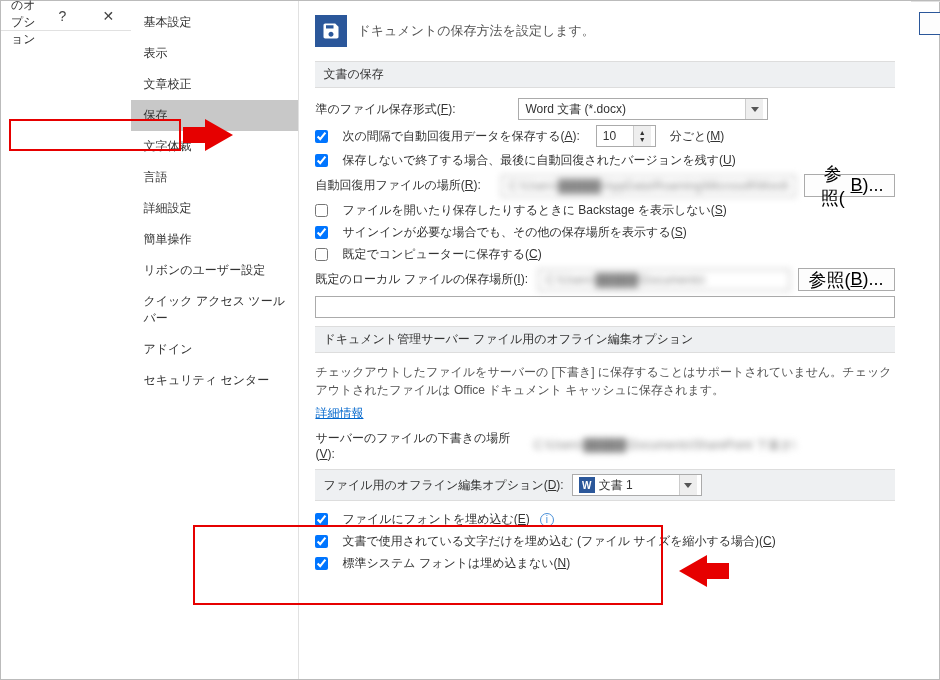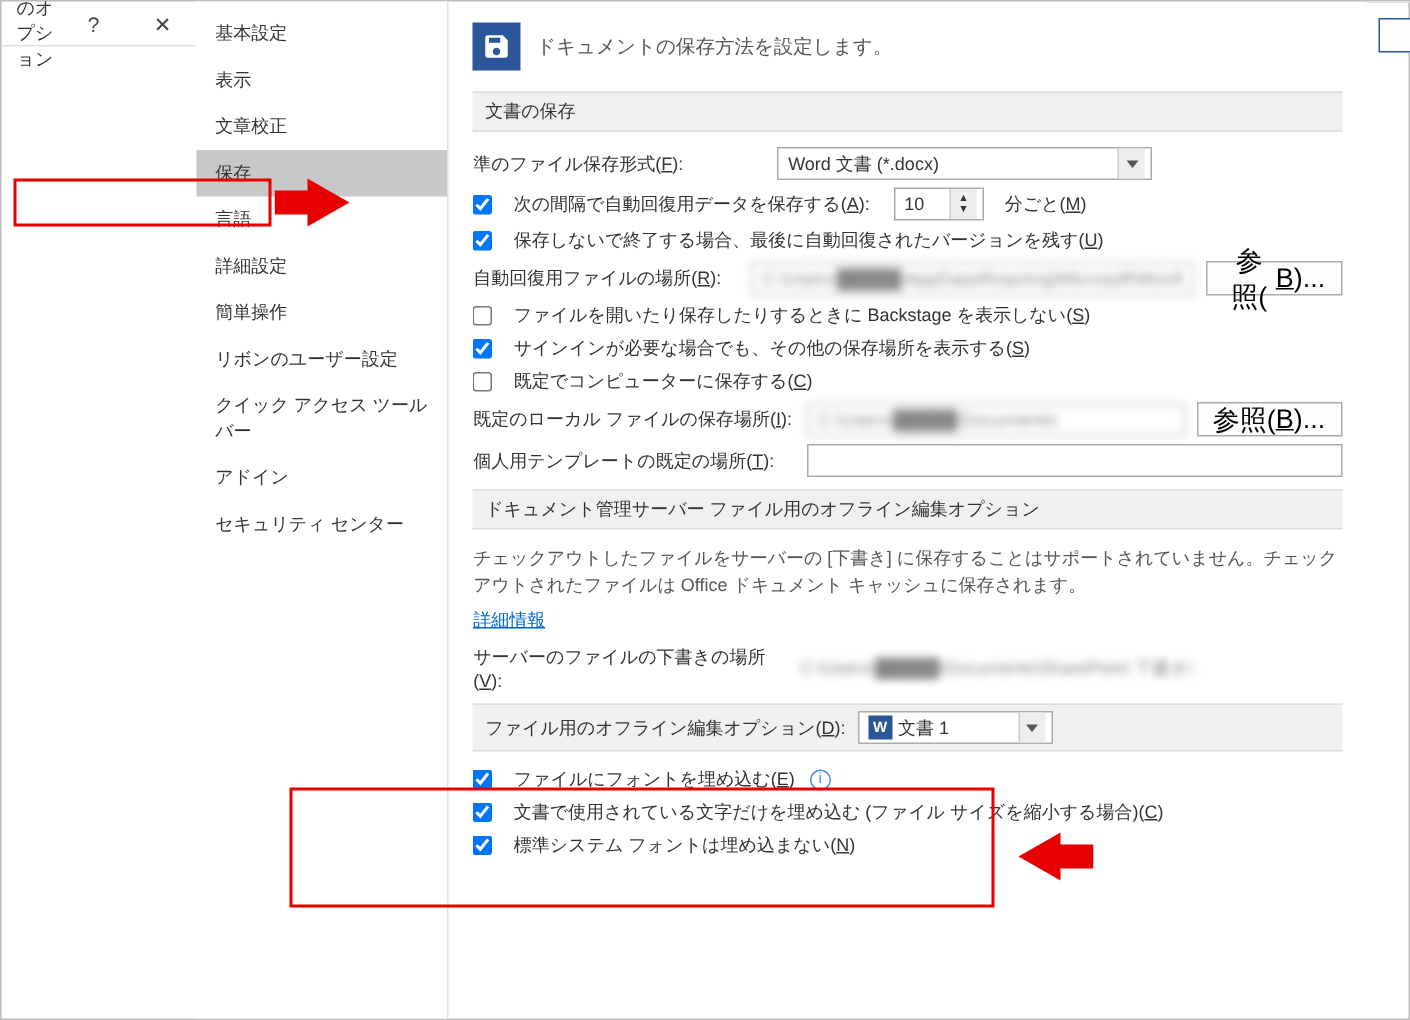--- a/index.html
+++ b/index.html
@@ -52,20 +52,21 @@
     </div>
   </div>
 
   <div class="main">
 
     <div class="sidebar">
       <div class="sidebar-item">基本設定</div>
       <div class="sidebar-item">表示</div>
       <div class="sidebar-item">文章校正</div>
       <div class="sidebar-item selected">保存</div>
+      <div class="sidebar-item">文字体裁</div>
       <div class="sidebar-item">言語</div>
       <div class="sidebar-item">詳細設定</div>
       <div class="sidebar-item">簡単操作</div>
       <div class="sidebar-item">リボンのユーザー設定</div>
       <div class="sidebar-item">クイック アクセス ツール バー</div>
       <div class="sidebar-item">アドイン</div>
       <div class="sidebar-item">セキュリティ センター</div>
     </div>
 
     <div class="content">
@@ -136,21 +137,20 @@
         <span class="label-col" style="width:215px;"><span>既定のローカル ファイルの保存場所(</span><span class="u">I</span><span>):</span></span>
         <div class="textfield blur">C:\Users\█████\Documents\</div>
         <button class="btn">
             <span>参照(</span>
             <span class="u">B</span>
             <span>)...</span>
           </button>
       </div>
 
       <div class="field-row indent-1">
-        <span class="label-col" style="width:215px;"><span>個人用テンプレートの既定の場所(</span><span class="u">T</span><span>):</span></span>
         <div class="textfield" style="filter:none;"></div>
       </div>
 
       <div class="section-title-bar">ドキュメント管理サーバー ファイル用のオフライン編集オプション</div>
       <div class="desc-text">チェックアウトしたファイルをサーバーの [下書き] に保存することはサポートされていません。チェックアウトされたファイルは Office ドキュメント キャッシュに保存されます。</div>
       <div><span class="link">詳細情報</span></div>
       <div class="field-row" style="margin-top:8px;">
         <span style="width:210px;"><span>サーバーのファイルの下書きの場所(</span><span class="u">V</span><span>):</span></span>
         <span class="blur" style="flex:1;">C:\Users\█████\Documents\SharePoint 下書き\</span>
       </div>

